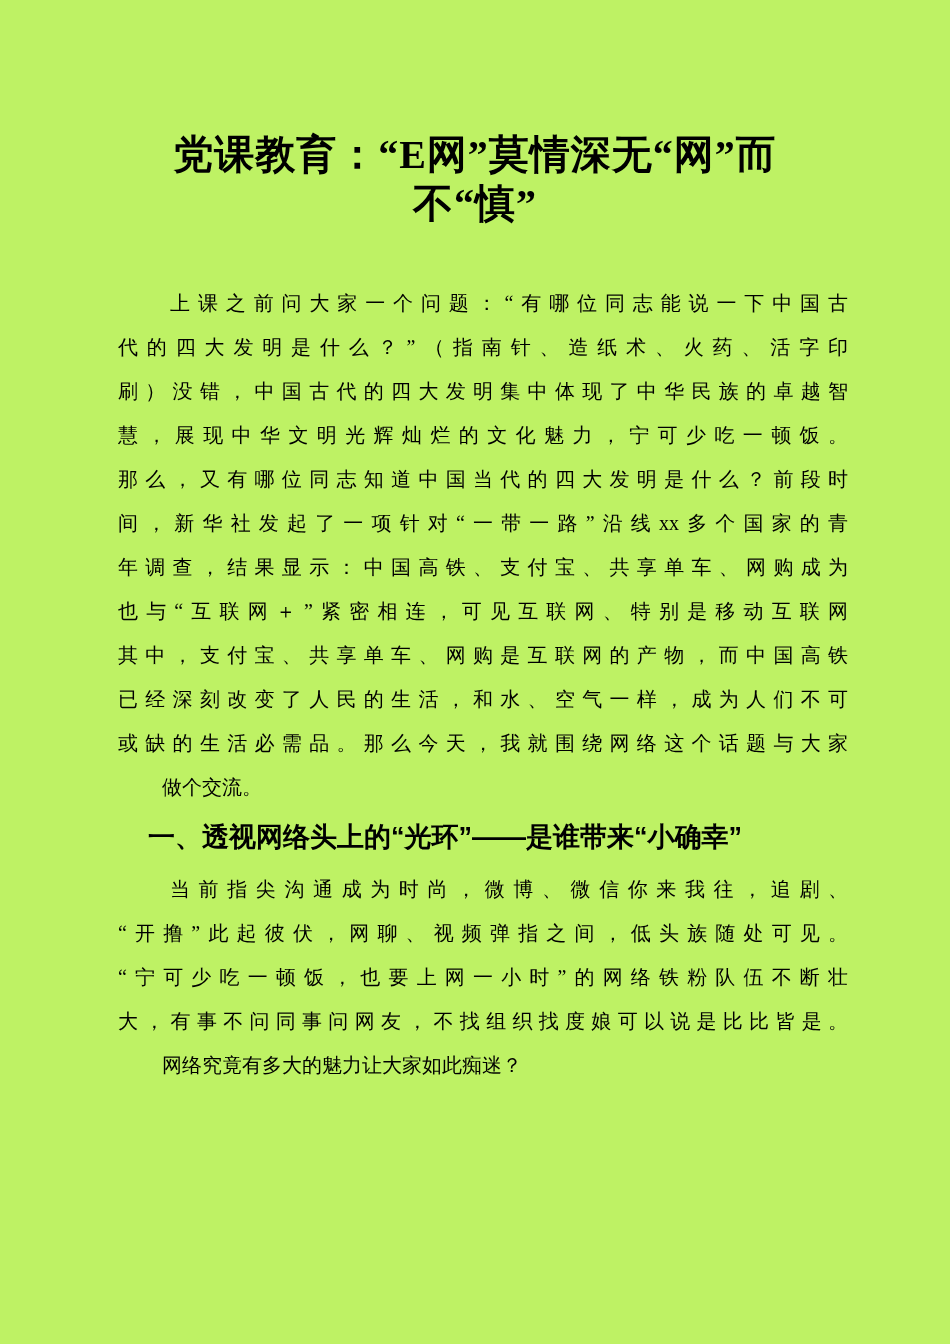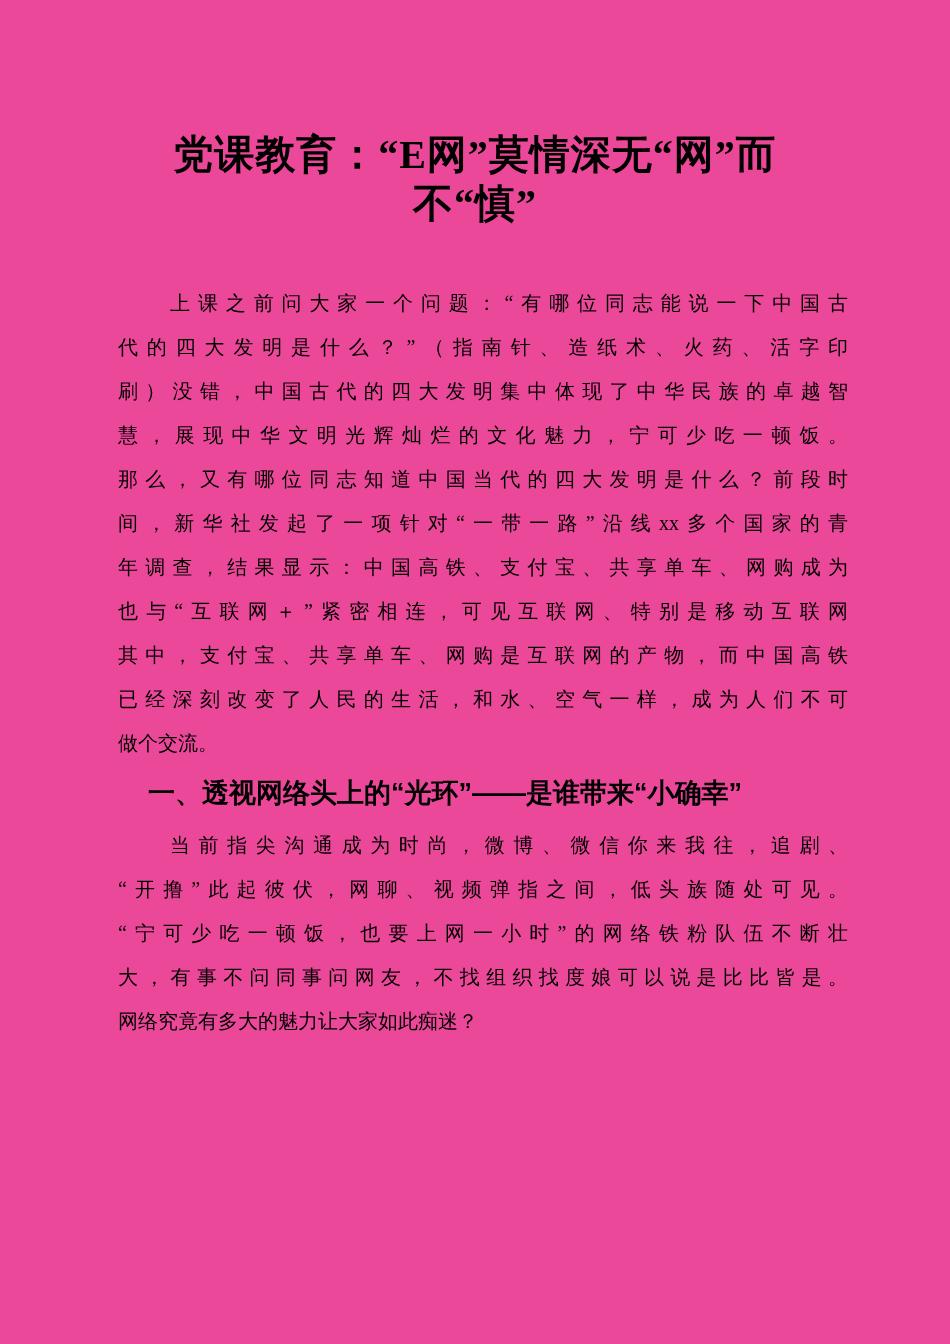--- a/index.html
+++ b/index.html
@@ -4,21 +4,21 @@
 <style>
   html, body {
     margin: 0;
     padding: 0;
     background: #ffffff;
   }
   .page {
     position: relative;
     width: 950px;
     height: 1344px;
-    background: #ec4899;
+    background: #bef264;
     color: #000000;
     font-family: "Liberation Serif", "DejaVu Serif", serif;
     overflow: hidden;
   }
   .doc-title {
     position: absolute;
     top: 130px;
     left: 0;
     right: 0;
     text-align: center;
@@ -40,21 +40,21 @@
   .line {
     height: 44px;
     line-height: 44px;
     font-size: 20px;
     text-align: justify;
     text-align-last: justify;
     overflow: hidden;
     white-space: normal;
   }
   .line.indent { padding-left: 52px; }
-  .line.last { text-align-last: left; }
+  .line.last { text-align-last: left; margin-left: 44px; }
   .heading {
     margin: 6px 0 8px 30px;
     height: 44px;
     line-height: 44px;
     font-size: 27px;
     font-weight: bold;
     font-family: "Liberation Sans", "DejaVu Sans", sans-serif;
     white-space: nowrap;
   }
 </style>
@@ -72,20 +72,21 @@
         <div class="line indent">上课之前问大家一个问题：“有哪位同志能说一下中国古</div>
         <div class="line">代的四大发明是什么？”（指南针、造纸术、火药、活字印</div>
         <div class="line">刷）没错，中国古代的四大发明集中体现了中华民族的卓越智</div>
         <div class="line">慧，展现中华文明光辉灿烂的文化魅力，宁可少吃一顿饭。</div>
         <div class="line">那么，又有哪位同志知道中国当代的四大发明是什么？前段时</div>
         <div class="line">间，新华社发起了一项针对“一带一路”沿线xx多个国家的青</div>
         <div class="line">年调查，结果显示：中国高铁、支付宝、共享单车、网购成为</div>
         <div class="line">也与“互联网＋”紧密相连，可见互联网、特别是移动互联网</div>
         <div class="line">其中，支付宝、共享单车、网购是互联网的产物，而中国高铁</div>
         <div class="line">已经深刻改变了人民的生活，和水、空气一样，成为人们不可</div>
+        <div class="line">或缺的生活必需品。那么今天，我就围绕网络这个话题与大家</div>
         <div class="line last">做个交流。</div>
       </div>
       <div class="heading">一、透视网络头上的“光环”——是谁带来“小确幸”</div>
       <div class="paragraph">
         <div class="line indent">当前指尖沟通成为时尚，微博、微信你来我往，追剧、</div>
         <div class="line">“开撸”此起彼伏，网聊、视频弹指之间，低头族随处可见。</div>
         <div class="line">“宁可少吃一顿饭，也要上网一小时”的网络铁粉队伍不断壮</div>
         <div class="line">大，有事不问同事问网友，不找组织找度娘可以说是比比皆是。</div>
         <div class="line last">网络究竟有多大的魅力让大家如此痴迷？</div>
       </div>

